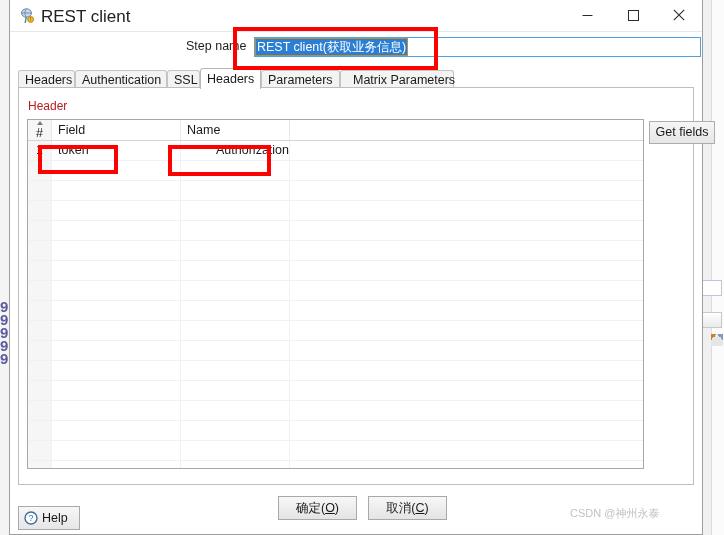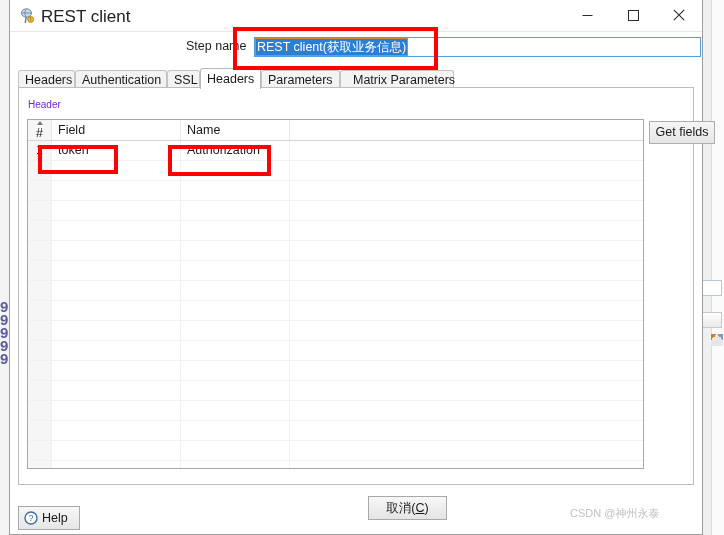--- a/index.html
+++ b/index.html
@@ -187,22 +187,22 @@
     position: absolute;
     left: 8px; top: 87px;
     width: 676px; height: 398px;
     border: 1px solid #bdbdbd;
     background: #ffffff;
     box-sizing: border-box;
   }
   #header-group-label {
     position: absolute;
     left: 9px; top: 11px;
-    font-size: 10px;
-    color: #6d28d9;
+    font-size: 12px;
+    color: #b91c1c;
   }
 
   
   #header-table {
     position: absolute;
     left: 8px; top: 31px;
     width: 617px; height: 350px;
     border: 1px solid #a8a8a8;
     background: #ffffff;
     box-sizing: border-box;
@@ -262,21 +262,21 @@
     white-space: nowrap;
   }
   .td.idx {
     width: 24px;
     background: #f6f6f6;
     padding-left: 0;
     text-align: center;
     color: #333;
   }
   .td.field { width: 129px; }
-  .td.name  { width: 109px; }
+  .td.name  { width: 109px; text-align: right; }
   .td.rest  { flex: 1; border-right: none; }
 
   
   #get-fields-button {
     position: absolute;
     left: 630px; top: 33px;
     width: 66px; height: 23px;
     background: linear-gradient(#f6f6f6, #e6e6e6);
     border: 1px solid #adadad;
     box-sizing: border-box;
@@ -524,20 +524,23 @@
   </div>
 
   <div id="help-button">
     <svg width="14" height="14" viewBox="0 0 14 14">
       <circle cx="7" cy="7" r="6" fill="#ffffff" stroke="#3f6fa0" stroke-width="1.4"></circle>
       <text x="7" y="10.4" font-size="9" text-anchor="middle" fill="#3f6fa0" font-family="'Liberation Sans', sans-serif">?</text>
     </svg>
     <span>Help</span>
   </div>
 
+  <div id="btn-ok">
+    <span>确定</span><span>(</span><span class="ul">O</span><span>)</span>
+  </div>
   <div id="btn-cancel">
     <span>取消</span><span>(</span><span class="ul">C</span><span>)</span>
   </div>
 
   <div id="watermark">CSDN @神州永泰</div>
 </div>
 
 <div class="redbox" id="redbox-stepname"></div>
 <div class="redbox" id="redbox-token"></div>
 <div class="redbox" id="redbox-authz"></div>

